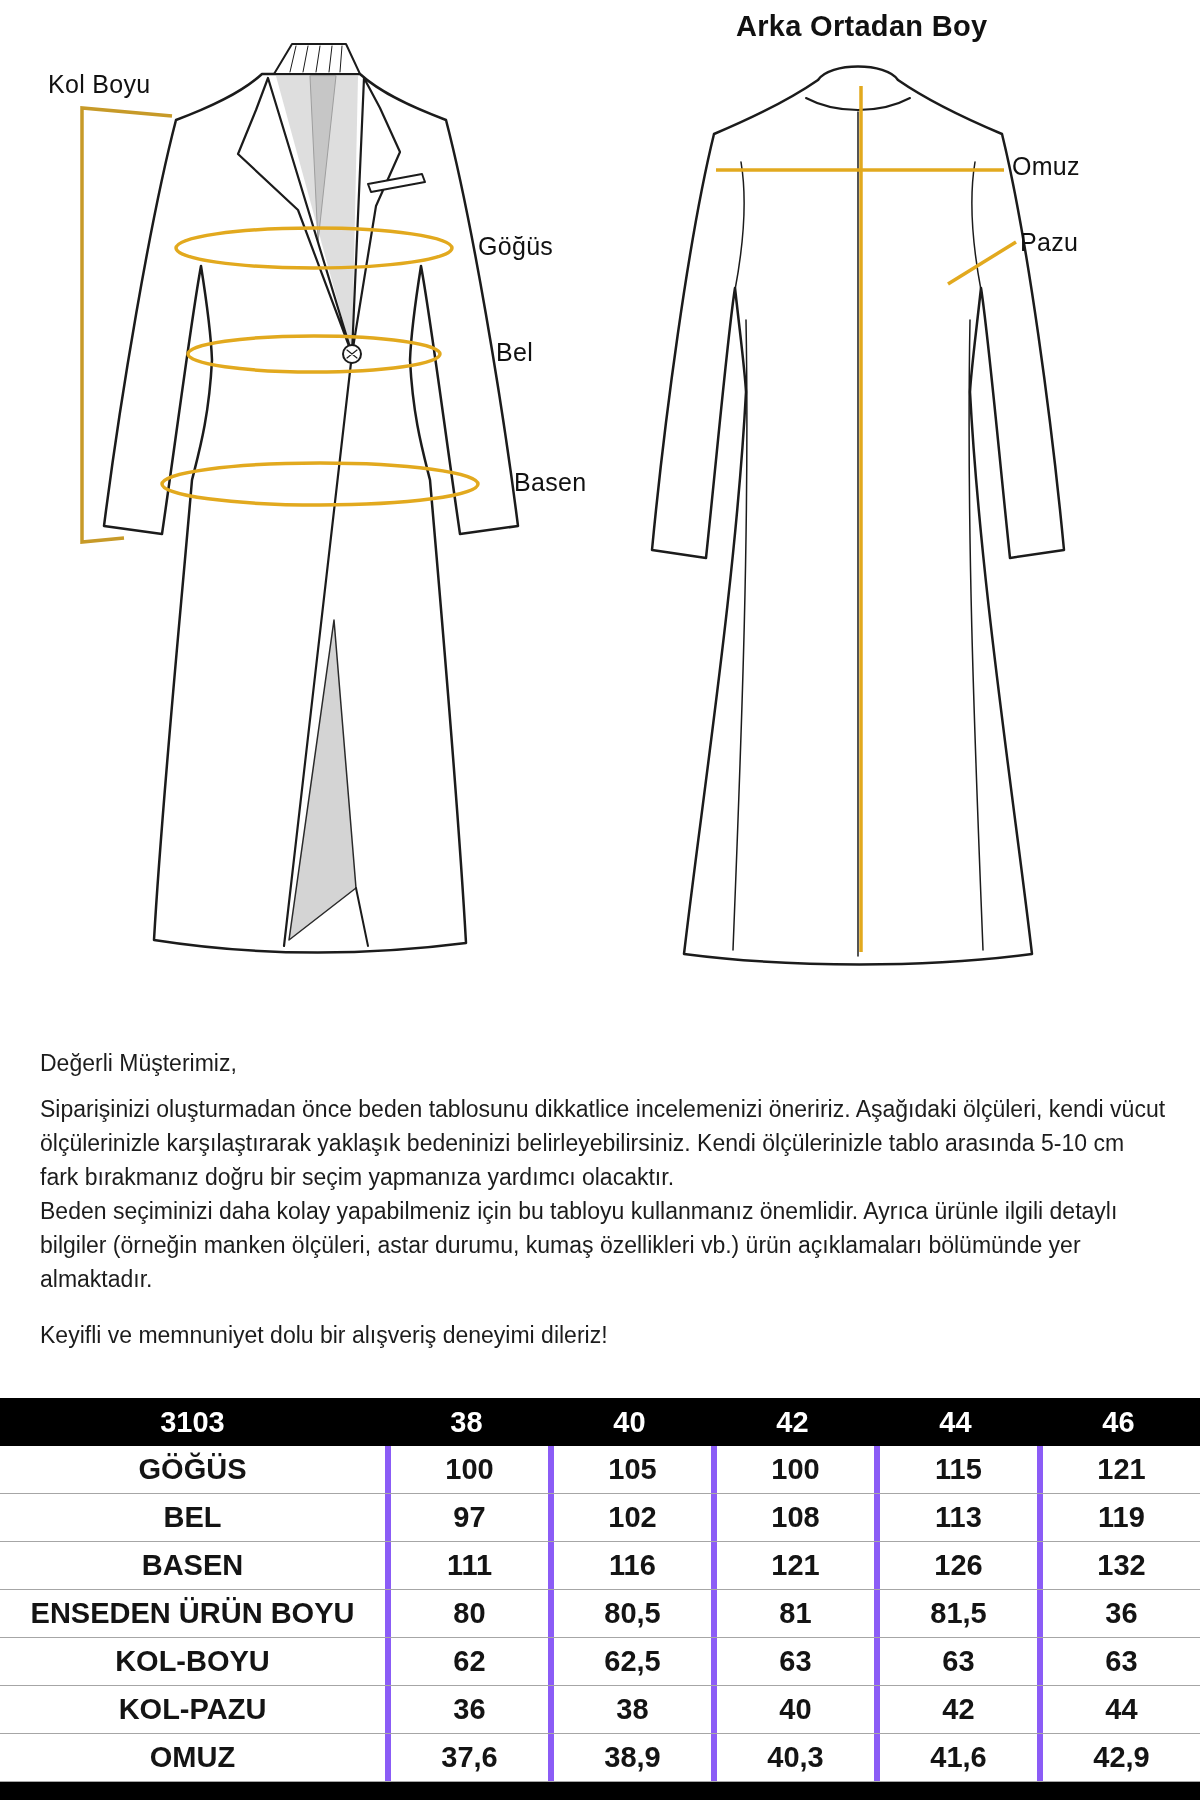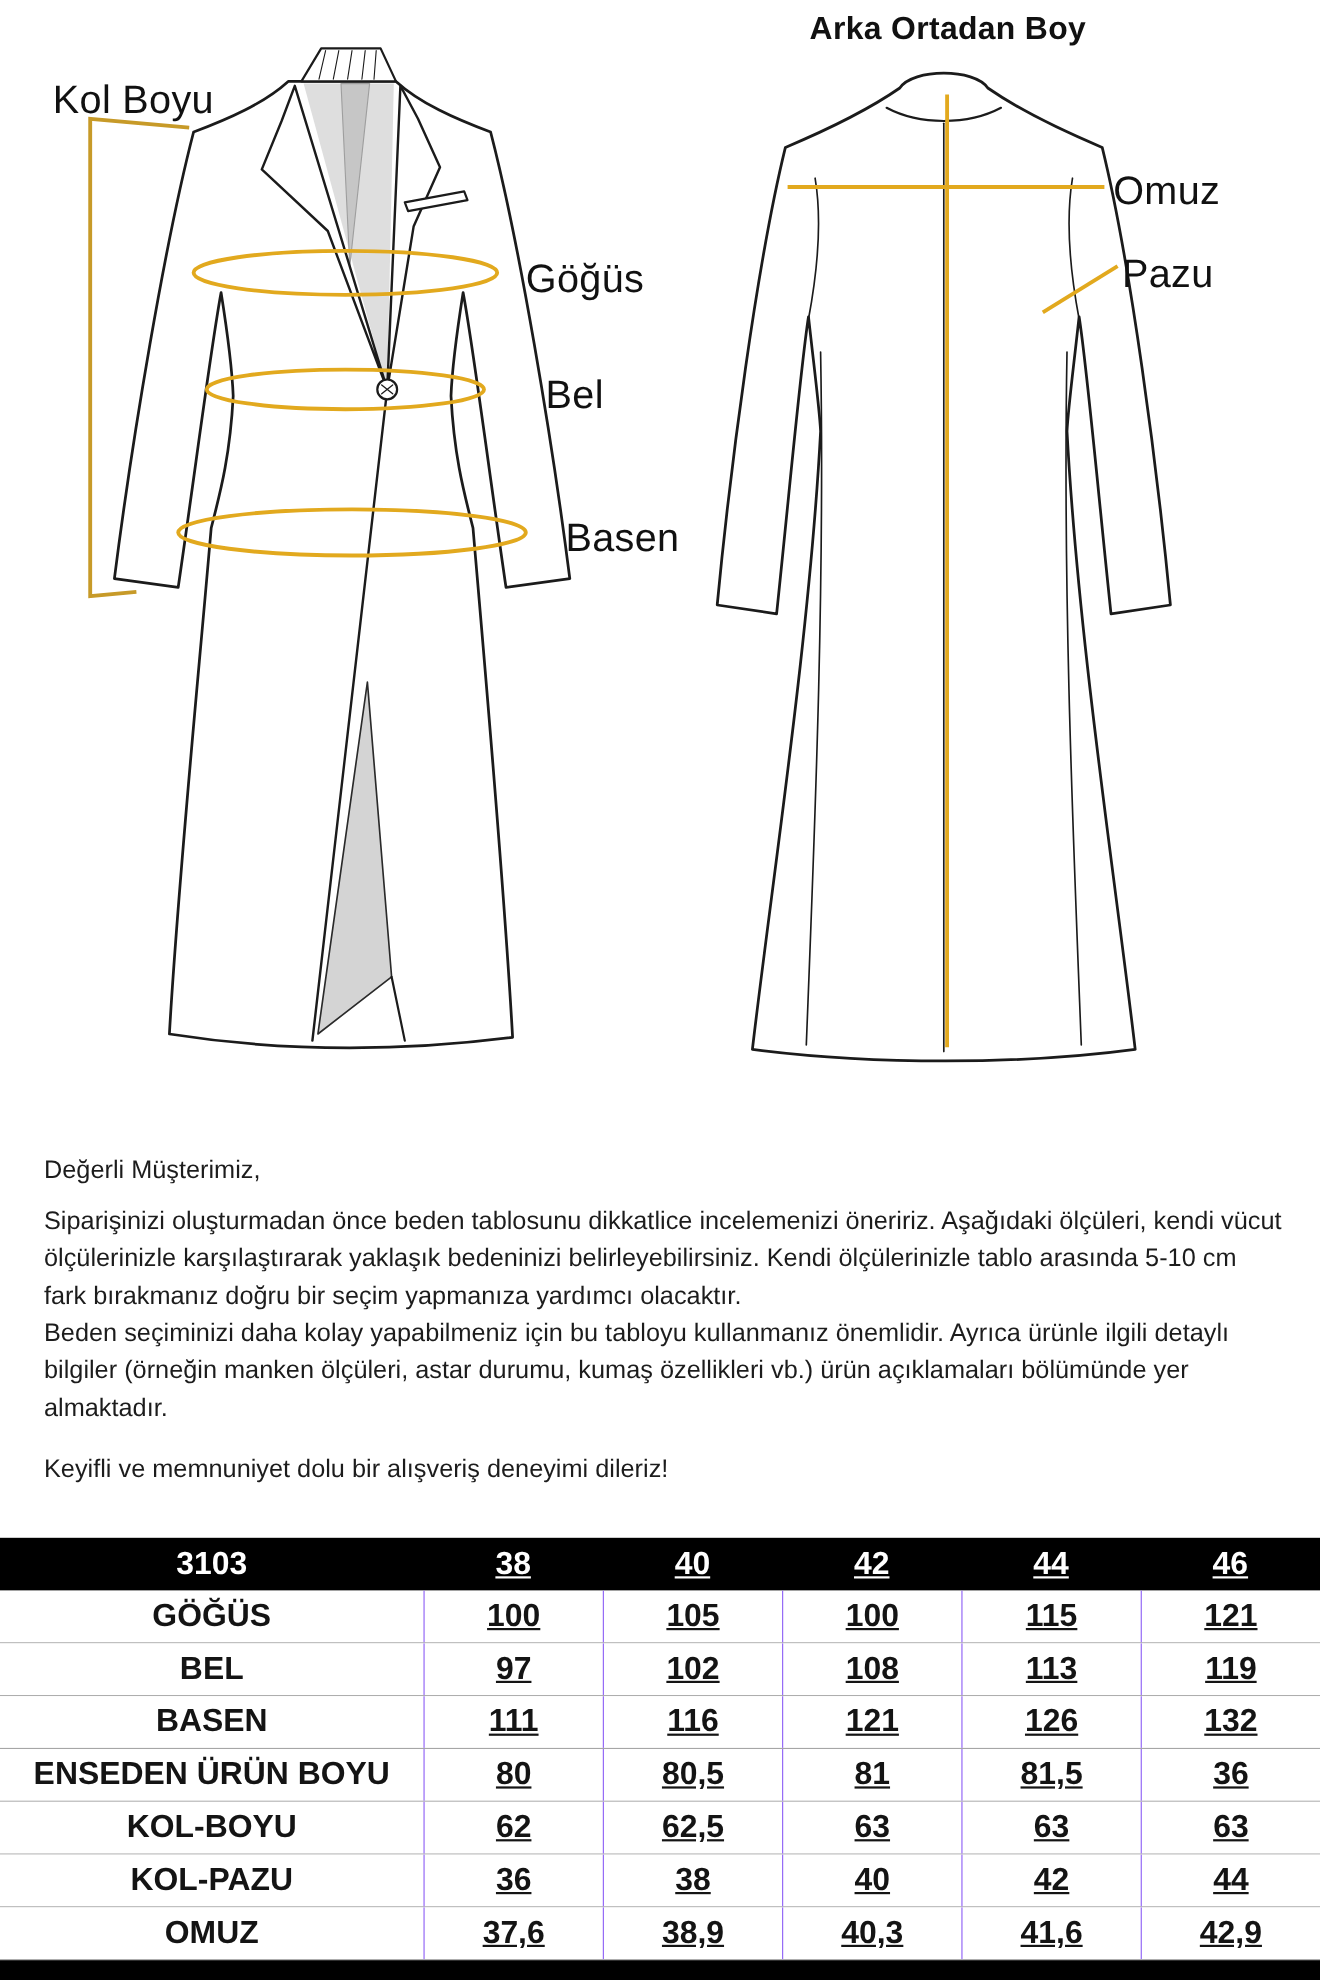--- a/index.html
+++ b/index.html
@@ -3,37 +3,37 @@
 <meta charset="utf-8">
 <style>
   * { margin:0; padding:0; box-sizing:border-box; }
   html,body { width:1200px; }
   body { background:#fff; font-family:"Liberation Sans", sans-serif; color:#141414; }
   .page { position:relative; width:1200px; height:1800px; background:#fff; overflow:hidden; }
 
   
   .diagram { position:absolute; left:0; top:0; width:1200px; height:1010px; }
   .diagram svg { position:absolute; left:0; top:0; }
-  .diagram-label { position:absolute; font-size:36px; letter-spacing:.3px; white-space:nowrap; color:#111; }
+  .diagram-label { position:absolute; font-size:25px; letter-spacing:.3px; white-space:nowrap; color:#111; }
   .diagram-label.big { font-size:29px; }
 
   
   .info { position:absolute; left:40px; top:1046px; width:1128px; font-size:23px; line-height:34px; color:#1c1c1c; }
   .info .para1 { margin-top:12px; }
   .info .para2 { margin-top:0; }
   .info .closing { margin-top:22px; }
 
   
   .size-table { position:absolute; left:0; top:1398px; width:1066px; }
   .t-row { display:flex; width:1200px; height:48px; border-bottom:1px solid #a6a6a6; background:#fff; }
   .t-row.header { background:#000; color:#fff; border-bottom:none; }
   .t-cell { display:flex; align-items:center; justify-content:center; font-weight:700; font-size:29px; }
   .t-cell.lab { width:385px; }
-  .t-cell.val { width:163px;text-decoration:underline; }
-  .t-row:not(.header) .t-cell.val { border-left:1px solid #8b5cf6; }
+  .t-cell.val { width:163px; }
+  .t-row:not(.header) .t-cell.val { border-left:6px solid #8b5cf6; }
   .black-strip { width:1200px; height:18px; background:#000; }
 </style>
 </head>
 <body>
 
 <div class="page">
 
   <div class="diagram">
     <svg width="1200" height="1010" viewBox="0 0 1200 1010">
 

